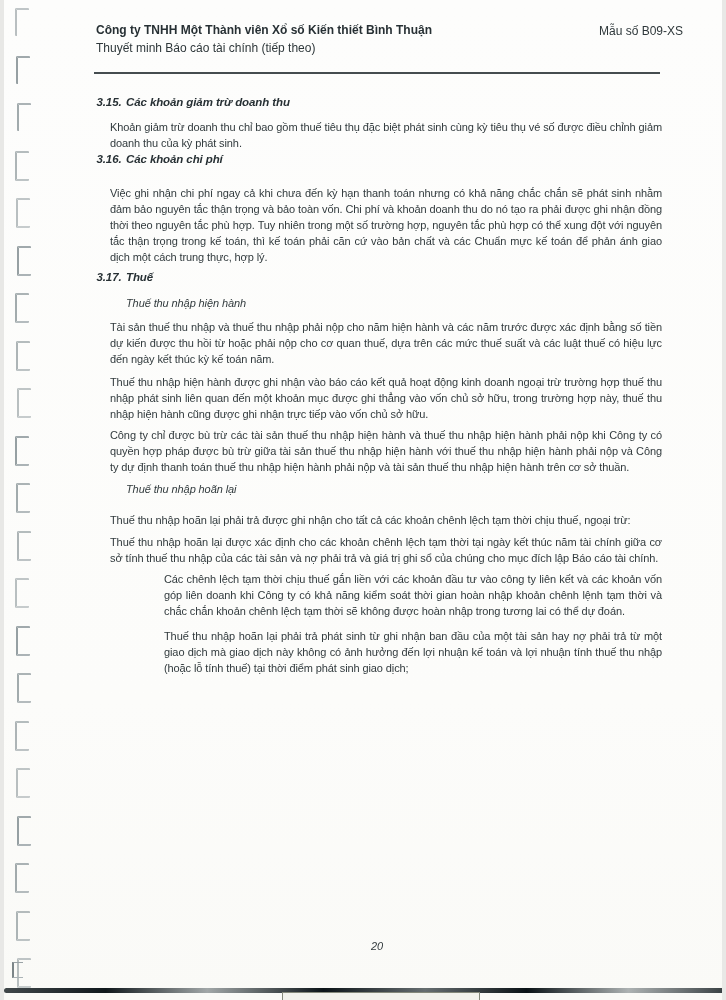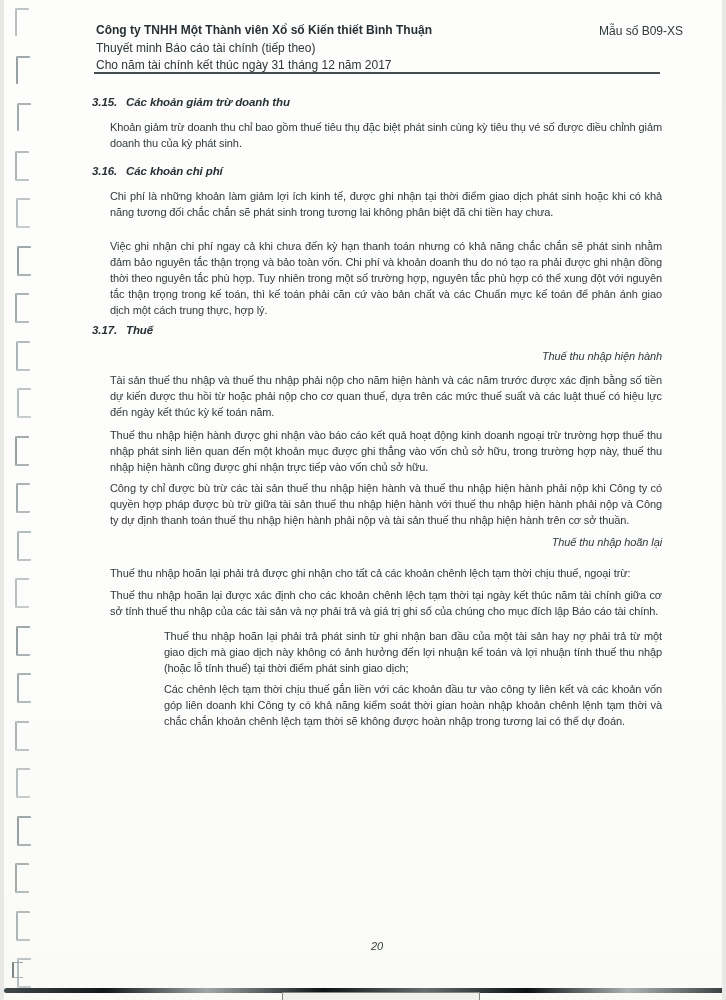--- a/index.html
+++ b/index.html
@@ -24,26 +24,26 @@
   
   .header { position:absolute; left:92px; top:22px; width:500px; font-size:12px; line-height:17.5px; }
   .company { font-weight:700; color:#273034; }
   .subtitle, .period { font-weight:400; color:#2e373a; }
   .form-no { position:absolute; left:595px; top:24px; font-size:12px; color:#2e373a; }
   .header-rule { position:absolute; left:90px; top:72px; width:566px; border-bottom:2px solid #454d50; }
 
   
   .content { position:absolute; left:88px; top:94px; width:570px; font-size:11px; line-height:16px; letter-spacing:-0.1px; }
   .sec-head { display:flex; font-weight:700; font-style:italic; font-size:11.5px; color:#273034; }
-  .sec-num { flex:0 0 34px; }
+  .sec-num { flex:0 0 34px;text-align:center; }
   .p { margin:9px 0 0 18px; text-align:justify; }
-  .sub { margin:9px 0 0 34px; font-style:italic;text-align:right; }
+  .sub { margin:9px 0 0 34px; font-style:italic; }
   .indent { margin-left:72px; }
   .mt4{margin-top:4px}.mt5{margin-top:5px}.mt6{margin-top:6px}.mt7{margin-top:7px}
-  .mt8{margin-top:8px}.mt9{margin-top:9px}.mt10{margin-top:10px}.mt12{margin-top:12px}
+  .mt8{margin-top:8px}.mt9{margin-top:9px}.mt10{margin-top:10px}.mt12{}
   .mt15{margin-top:15px}.mt18{margin-top:18px}
 
   
   .page-num { position:absolute; left:88px; top:940px; width:570px; text-align:center; font-size:11px; font-style:italic; color:#333b3e; }
   .scan-edge {
     position:absolute; left:0; top:988px; width:726px; height:5px; border-radius:3px;
     background:linear-gradient(90deg,
       rgba(32,40,44,.85) 0%, rgba(16,24,28,1) 14%, rgba(88,98,102,.55) 28%,
       rgba(12,20,24,1) 44%, rgba(52,62,66,.75) 58%, rgba(10,18,22,1) 72%,
       rgba(96,106,110,.5) 86%, rgba(28,36,40,.9) 100%);
@@ -78,53 +78,51 @@
       <div class="clip-mark" style="top: 768px; left: 12px; opacity: 0.6;"></div>
       <div class="clip-mark" style="top: 815.5px; left: 13px; opacity: 0.9;"></div>
       <div class="clip-mark" style="top: 863px; left: 11px; opacity: 0.8;"></div>
       <div class="clip-mark" style="top: 910.5px; left: 12px; opacity: 0.7;"></div>
       <div class="clip-mark" style="top: 958px; left: 13px; opacity: 0.6;"></div>
     </div>
 
   <div class="header">
     <div class="company">Công ty TNHH Một Thành viên Xổ số Kiến thiết Bình Thuận</div>
     <div class="subtitle">Thuyết minh Báo cáo tài chính (tiếp theo)</div>
-    <div class="period">Cho năm tài chính kết thúc ngày 31 tháng 12 năm 2017</div>
   </div>
   <div class="form-no">Mẫu số B09-XS</div>
   <div class="header-rule"></div>
 
   <div class="content">
 
     <div class="sec-head">
       <span class="sec-num">3.15.</span>
       <span class="sec-title">Các khoản giảm trừ doanh thu</span>
     </div>
     <p class="p mt9">Khoản giảm trừ doanh thu chỉ bao gồm thuế tiêu thụ đặc biệt phát sinh cùng kỳ tiêu thụ vé số được điều chỉnh giảm doanh thu của kỳ phát sinh.</p>
 
     <div class="sec-head mt12">
       <span class="sec-num">3.16.</span>
       <span class="sec-title">Các khoản chi phí</span>
     </div>
-    <p class="p mt9">Chi phí là những khoản làm giảm lợi ích kinh tế, được ghi nhận tại thời điểm giao dịch phát sinh hoặc khi có khả năng tương đối chắc chắn sẽ phát sinh trong tương lai không phân biệt đã chi tiền hay chưa.</p>
     <p class="p mt18">Việc ghi nhận chi phí ngay cả khi chưa đến kỳ hạn thanh toán nhưng có khả năng chắc chắn sẽ phát sinh nhằm đảm bảo nguyên tắc thận trọng và bảo toàn vốn. Chi phí và khoản doanh thu do nó tạo ra phải được ghi nhận đồng thời theo nguyên tắc phù hợp. Tuy nhiên trong một số trường hợp, nguyên tắc phù hợp có thể xung đột với nguyên tắc thận trọng trong kế toán, thì kế toán phải căn cứ vào bản chất và các Chuẩn mực kế toán để phản ánh giao dịch một cách trung thực, hợp lý.</p>
 
     <div class="sec-head mt4">
       <span class="sec-num">3.17.</span>
       <span class="sec-title">Thuế</span>
     </div>
     <p class="sub mt10">Thuế thu nhập hiện hành</p>
     <p class="p mt8">Tài sản thuế thu nhập và thuế thu nhập phải nộp cho năm hiện hành và các năm trước được xác định bằng số tiền dự kiến được thu hồi từ hoặc phải nộp cho cơ quan thuế, dựa trên các mức thuế suất và các luật thuế có hiệu lực đến ngày kết thúc kỳ kế toán năm.</p>
     <p class="p mt7">Thuế thu nhập hiện hành được ghi nhận vào báo cáo kết quả hoạt động kinh doanh ngoại trừ trường hợp thuế thu nhập phát sinh liên quan đến một khoản mục được ghi thẳng vào vốn chủ sở hữu, trong trường hợp này, thuế thu nhập hiện hành cũng được ghi nhận trực tiếp vào vốn chủ sở hữu.</p>
     <p class="p mt5">Công ty chỉ được bù trừ các tài sản thuế thu nhập hiện hành và thuế thu nhập hiện hành phải nộp khi Công ty có quyền hợp pháp được bù trừ giữa tài sản thuế thu nhập hiện hành với thuế thu nhập hiện hành phải nộp và Công ty dự định thanh toán thuế thu nhập hiện hành phải nộp và tài sản thuế thu nhập hiện hành trên cơ sở thuần.</p>
     <p class="sub mt6">Thuế thu nhập hoãn lại</p>
     <p class="p mt15">Thuế thu nhập hoãn lại phải trả được ghi nhận cho tất cả các khoản chênh lệch tạm thời chịu thuế, ngoại trừ:</p>
     <p class="p mt6">Thuế thu nhập hoãn lại được xác định cho các khoản chênh lệch tạm thời tại ngày kết thúc năm tài chính giữa cơ sở tính thuế thu nhập của các tài sản và nợ phải trả và giá trị ghi sổ của chúng cho mục đích lập Báo cáo tài chính.</p>
+    <p class="p indent mt5">Các chênh lệch tạm thời chịu thuế gắn liền với các khoản đầu tư vào công ty liên kết và các khoản vốn góp liên doanh khi Công ty có khả năng kiểm soát thời gian hoàn nhập khoản chênh lệnh tạm thời và chắc chắn khoản chênh lệch tạm thời sẽ không được hoàn nhập trong tương lai có thể dự đoán.</p>
     <p class="p indent mt9">Thuế thu nhập hoãn lại phải trả phát sinh từ ghi nhận ban đầu của một tài sản hay nợ phải trả từ một giao dịch mà giao dịch này không có ảnh hưởng đến lợi nhuận kế toán và lợi nhuận tính thuế thu nhập (hoặc lỗ tính thuế) tại thời điểm phát sinh giao dịch;</p>
-    <p class="p indent mt5">Các chênh lệch tạm thời chịu thuế gắn liền với các khoản đầu tư vào công ty liên kết và các khoản vốn góp liên doanh khi Công ty có khả năng kiểm soát thời gian hoàn nhập khoản chênh lệnh tạm thời và chắc chắn khoản chênh lệch tạm thời sẽ không được hoàn nhập trong tương lai có thể dự đoán.</p>
 
   </div>
 
   <div class="page-num">20</div>
 
   <div class="scan-edge"></div>
   <div class="next-page-edge"></div>
   <div class="corner-mark"></div>
 
 </div>

